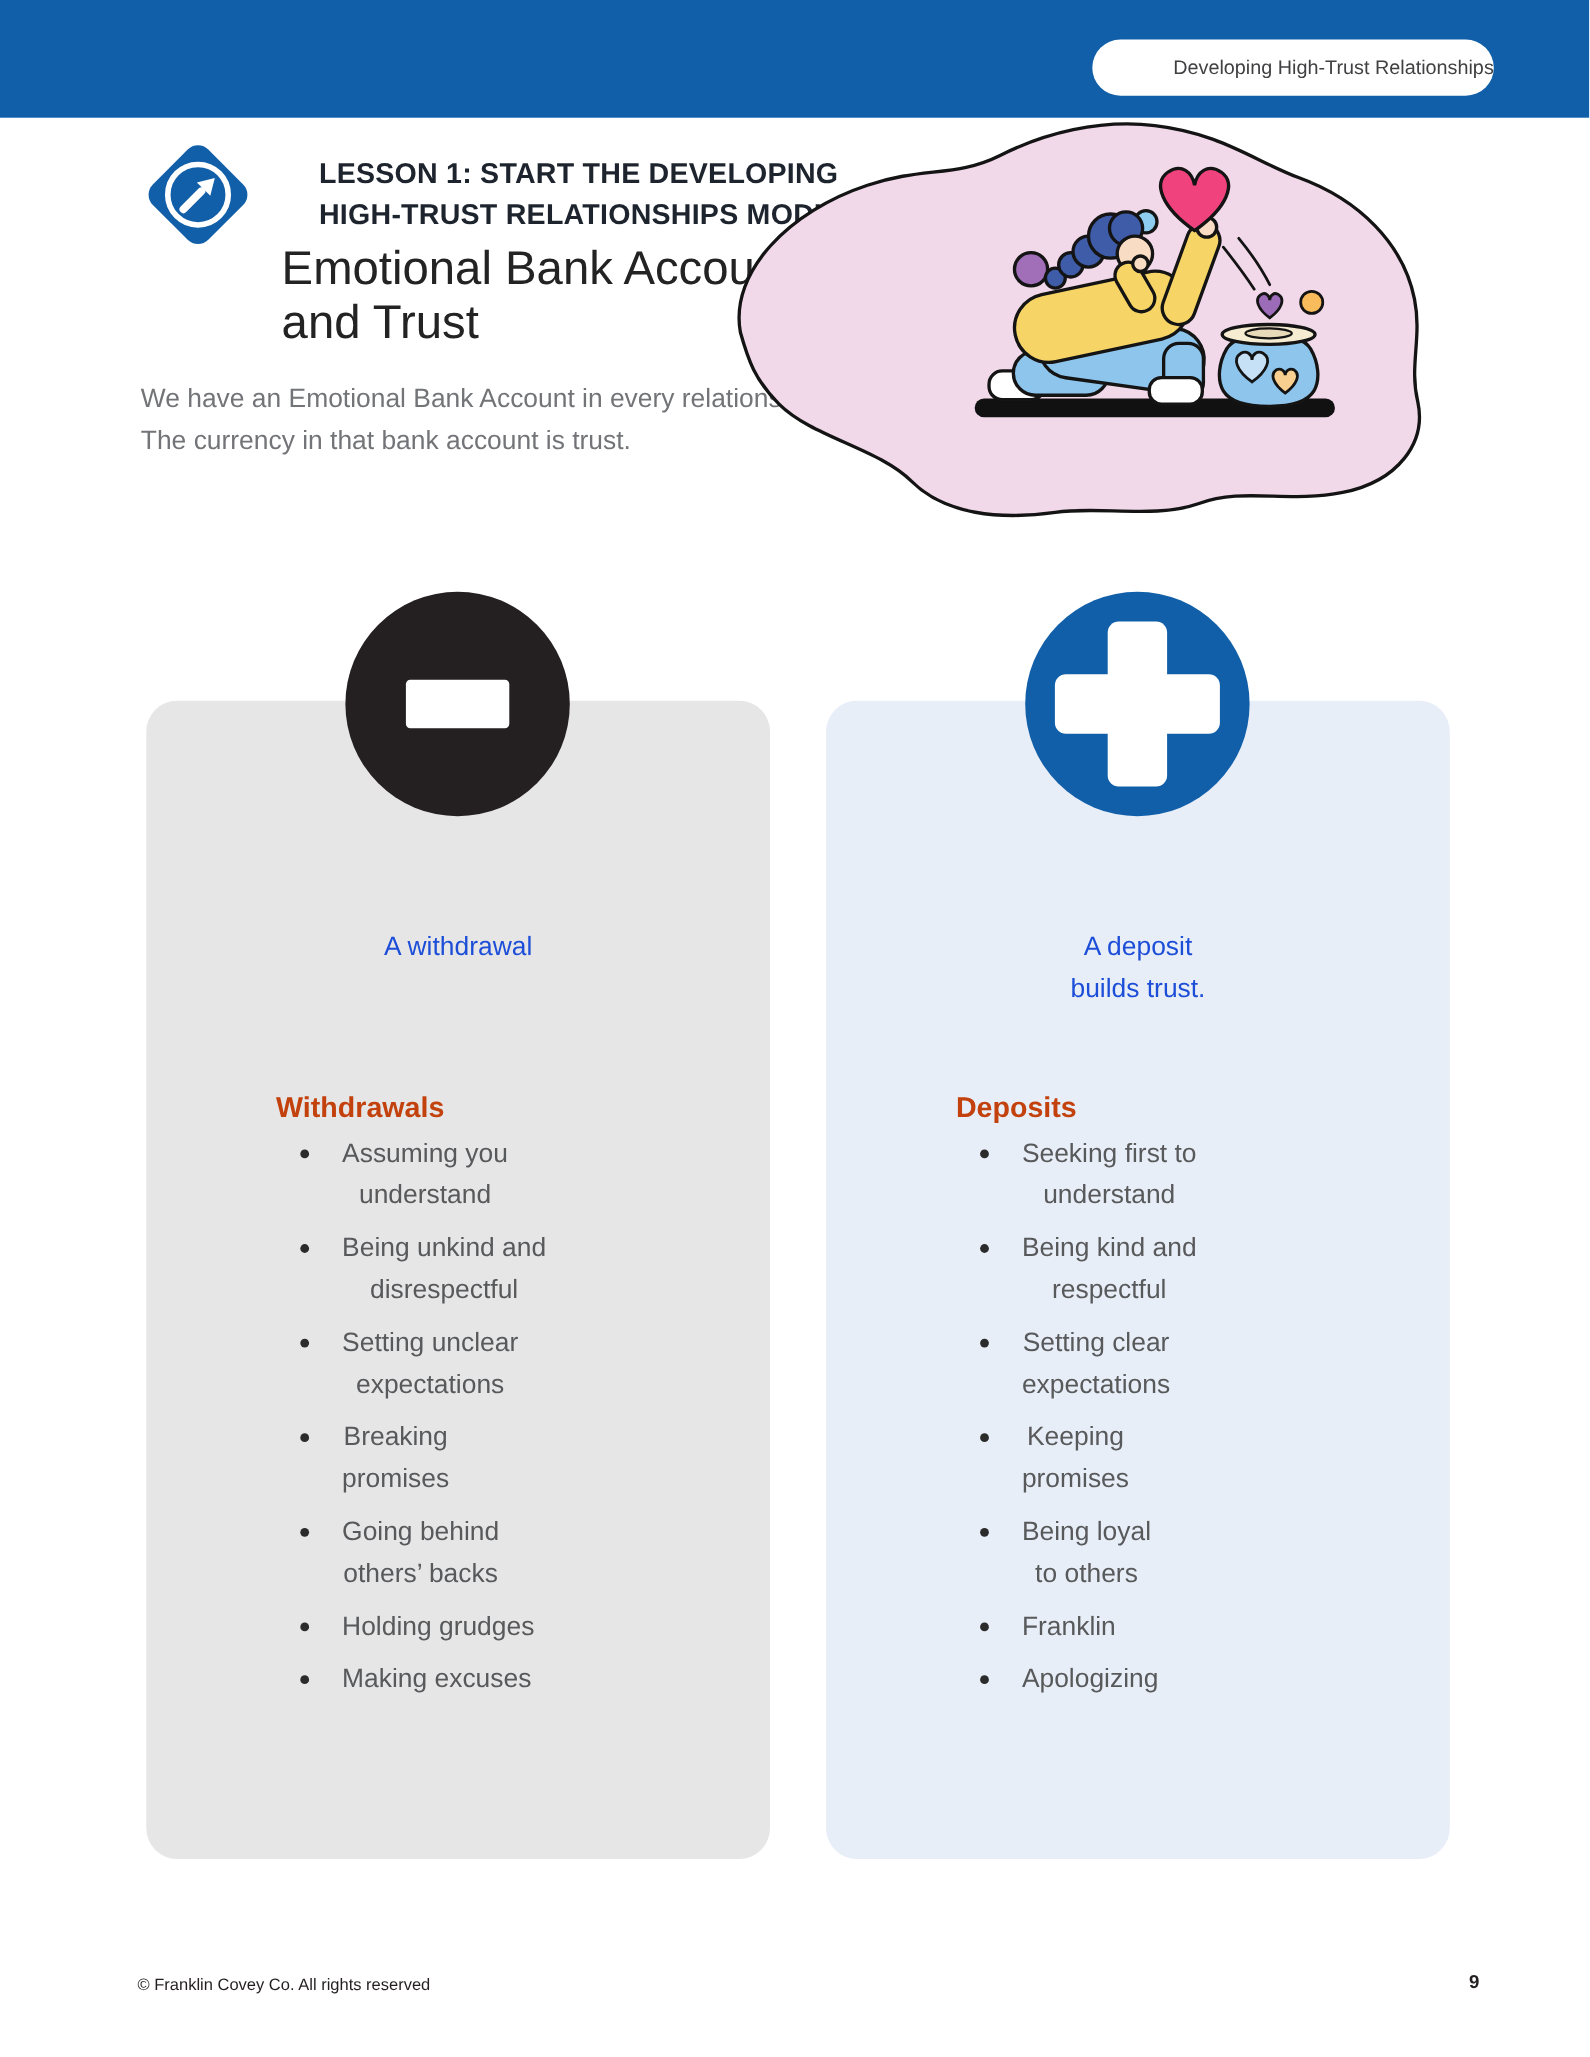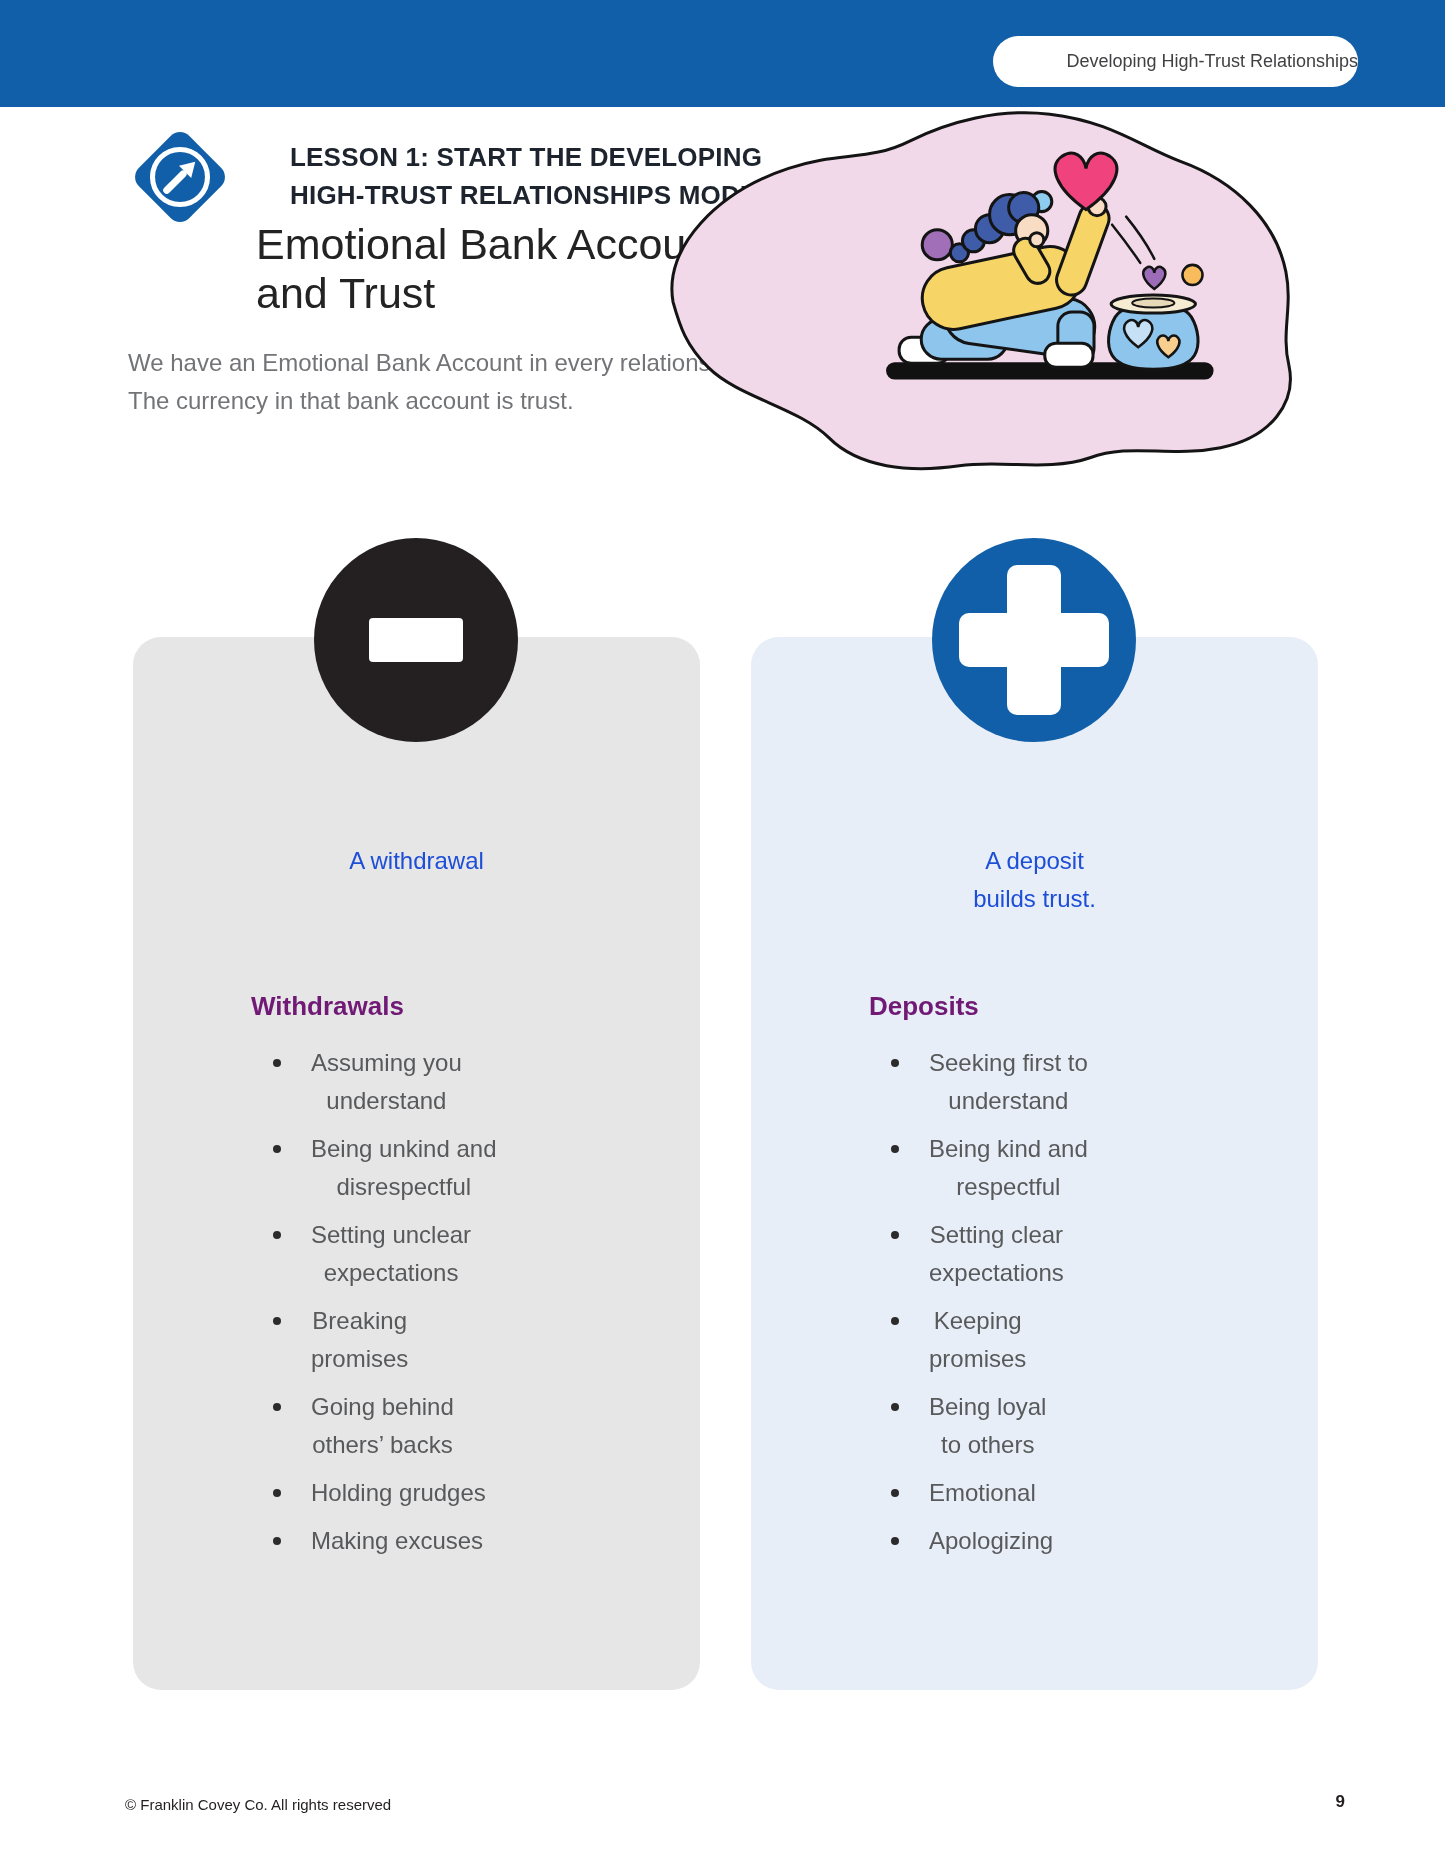--- a/index.html
+++ b/index.html
@@ -54,21 +54,21 @@
   }
   .plus-bar-v {
     position:absolute; left:75px; top:27px; width:54px; height:150px;
     background:#ffffff; border-radius:10px;
   }
   .card-caption {
     position:absolute; top:160px; left:0; right:0; text-align:center;
     font-size:24px; line-height:38px; color:#1d4ed8;margin-top:45px;
   }
   .card-list { position:absolute; top:353px; left:118px; right:36px; }
-  .list-heading { font-size:26px; font-weight:bold; line-height:32px; color:#701a75; margin-bottom:22px; }
+  .list-heading { font-size:26px; font-weight:bold; line-height:32px; color:#c2410c; margin-bottom:8px; }
   .bullet-list { list-style:none; }
   .bullet-list li { display:flex; padding-left:22px; margin-bottom:10px; }
   .bullet-dot { flex:0 0 38px; position:relative; }
   .bullet-dot span {
     position:absolute; left:0; top:15px; width:8px; height:8px;
     border-radius:50%; background:#2b2b2b;
   }
   .item-text { font-size:24px; line-height:38px; color:#58595b; white-space:pre-line;text-align:center; }
   
   .footer-copy {
@@ -292,21 +292,21 @@
             <span class="bullet-dot">
               <span></span>
             </span>
             <span class="item-text">Being loyal
 to others</span>
           </li>
         <li>
             <span class="bullet-dot">
               <span></span>
             </span>
-            <span class="item-text">Emotional</span>
+            <span class="item-text">Franklin</span>
           </li>
         <li>
             <span class="bullet-dot">
               <span></span>
             </span>
             <span class="item-text">Apologizing</span>
           </li>
       </ul>
     </div>
   </div>

